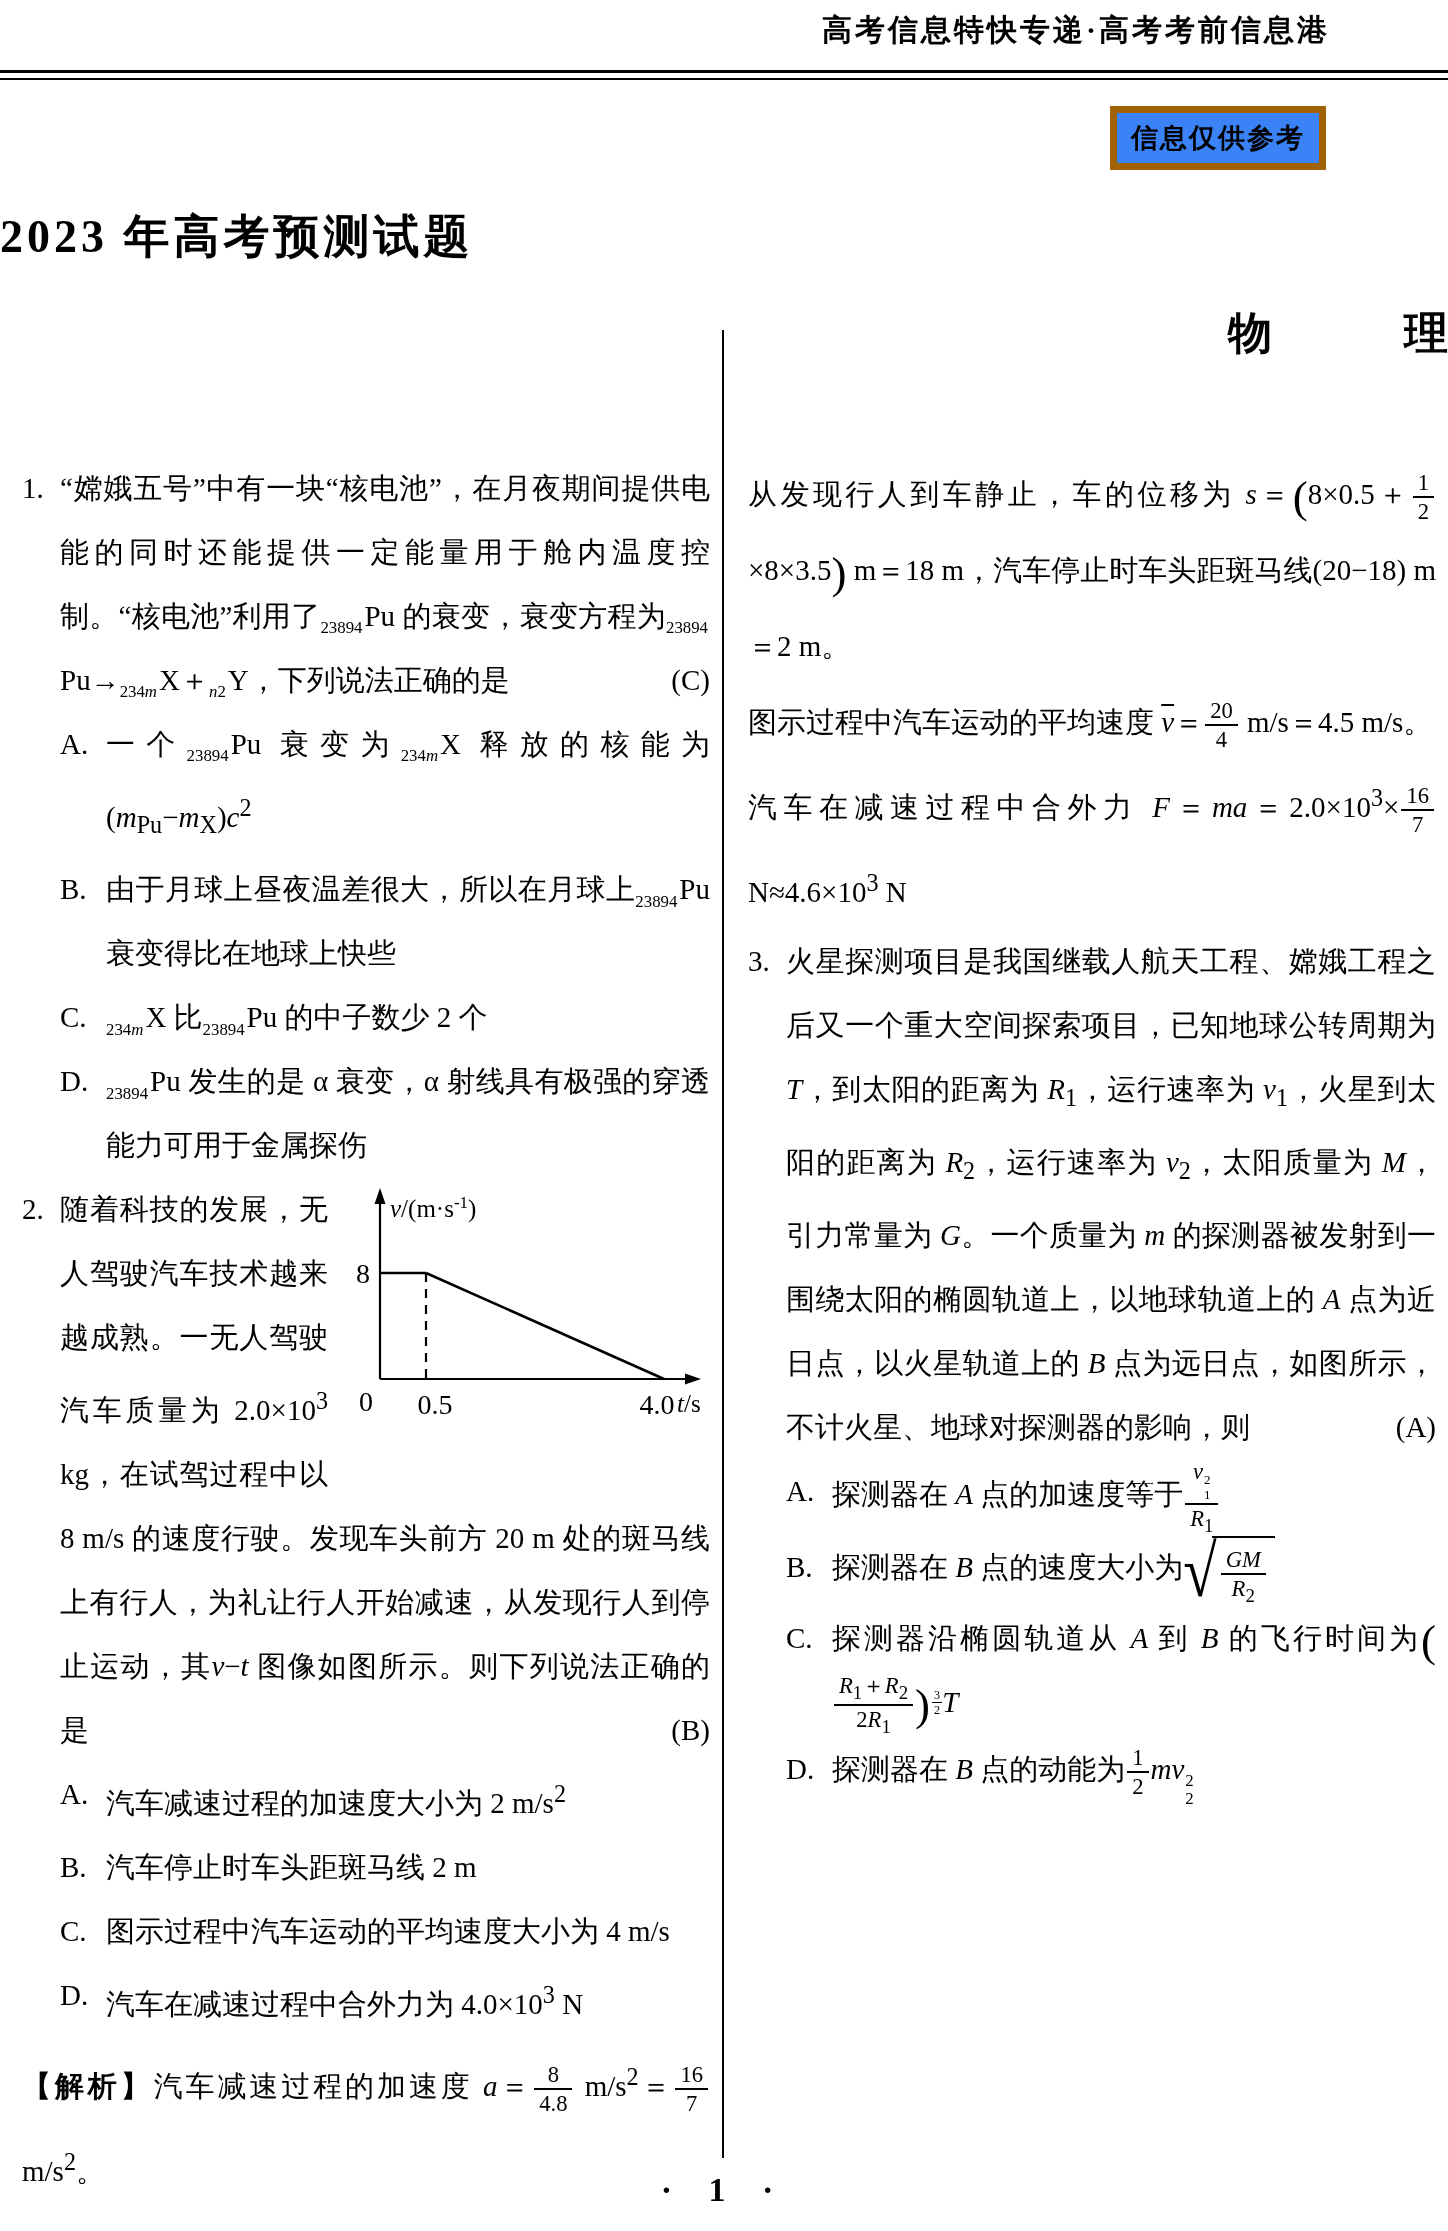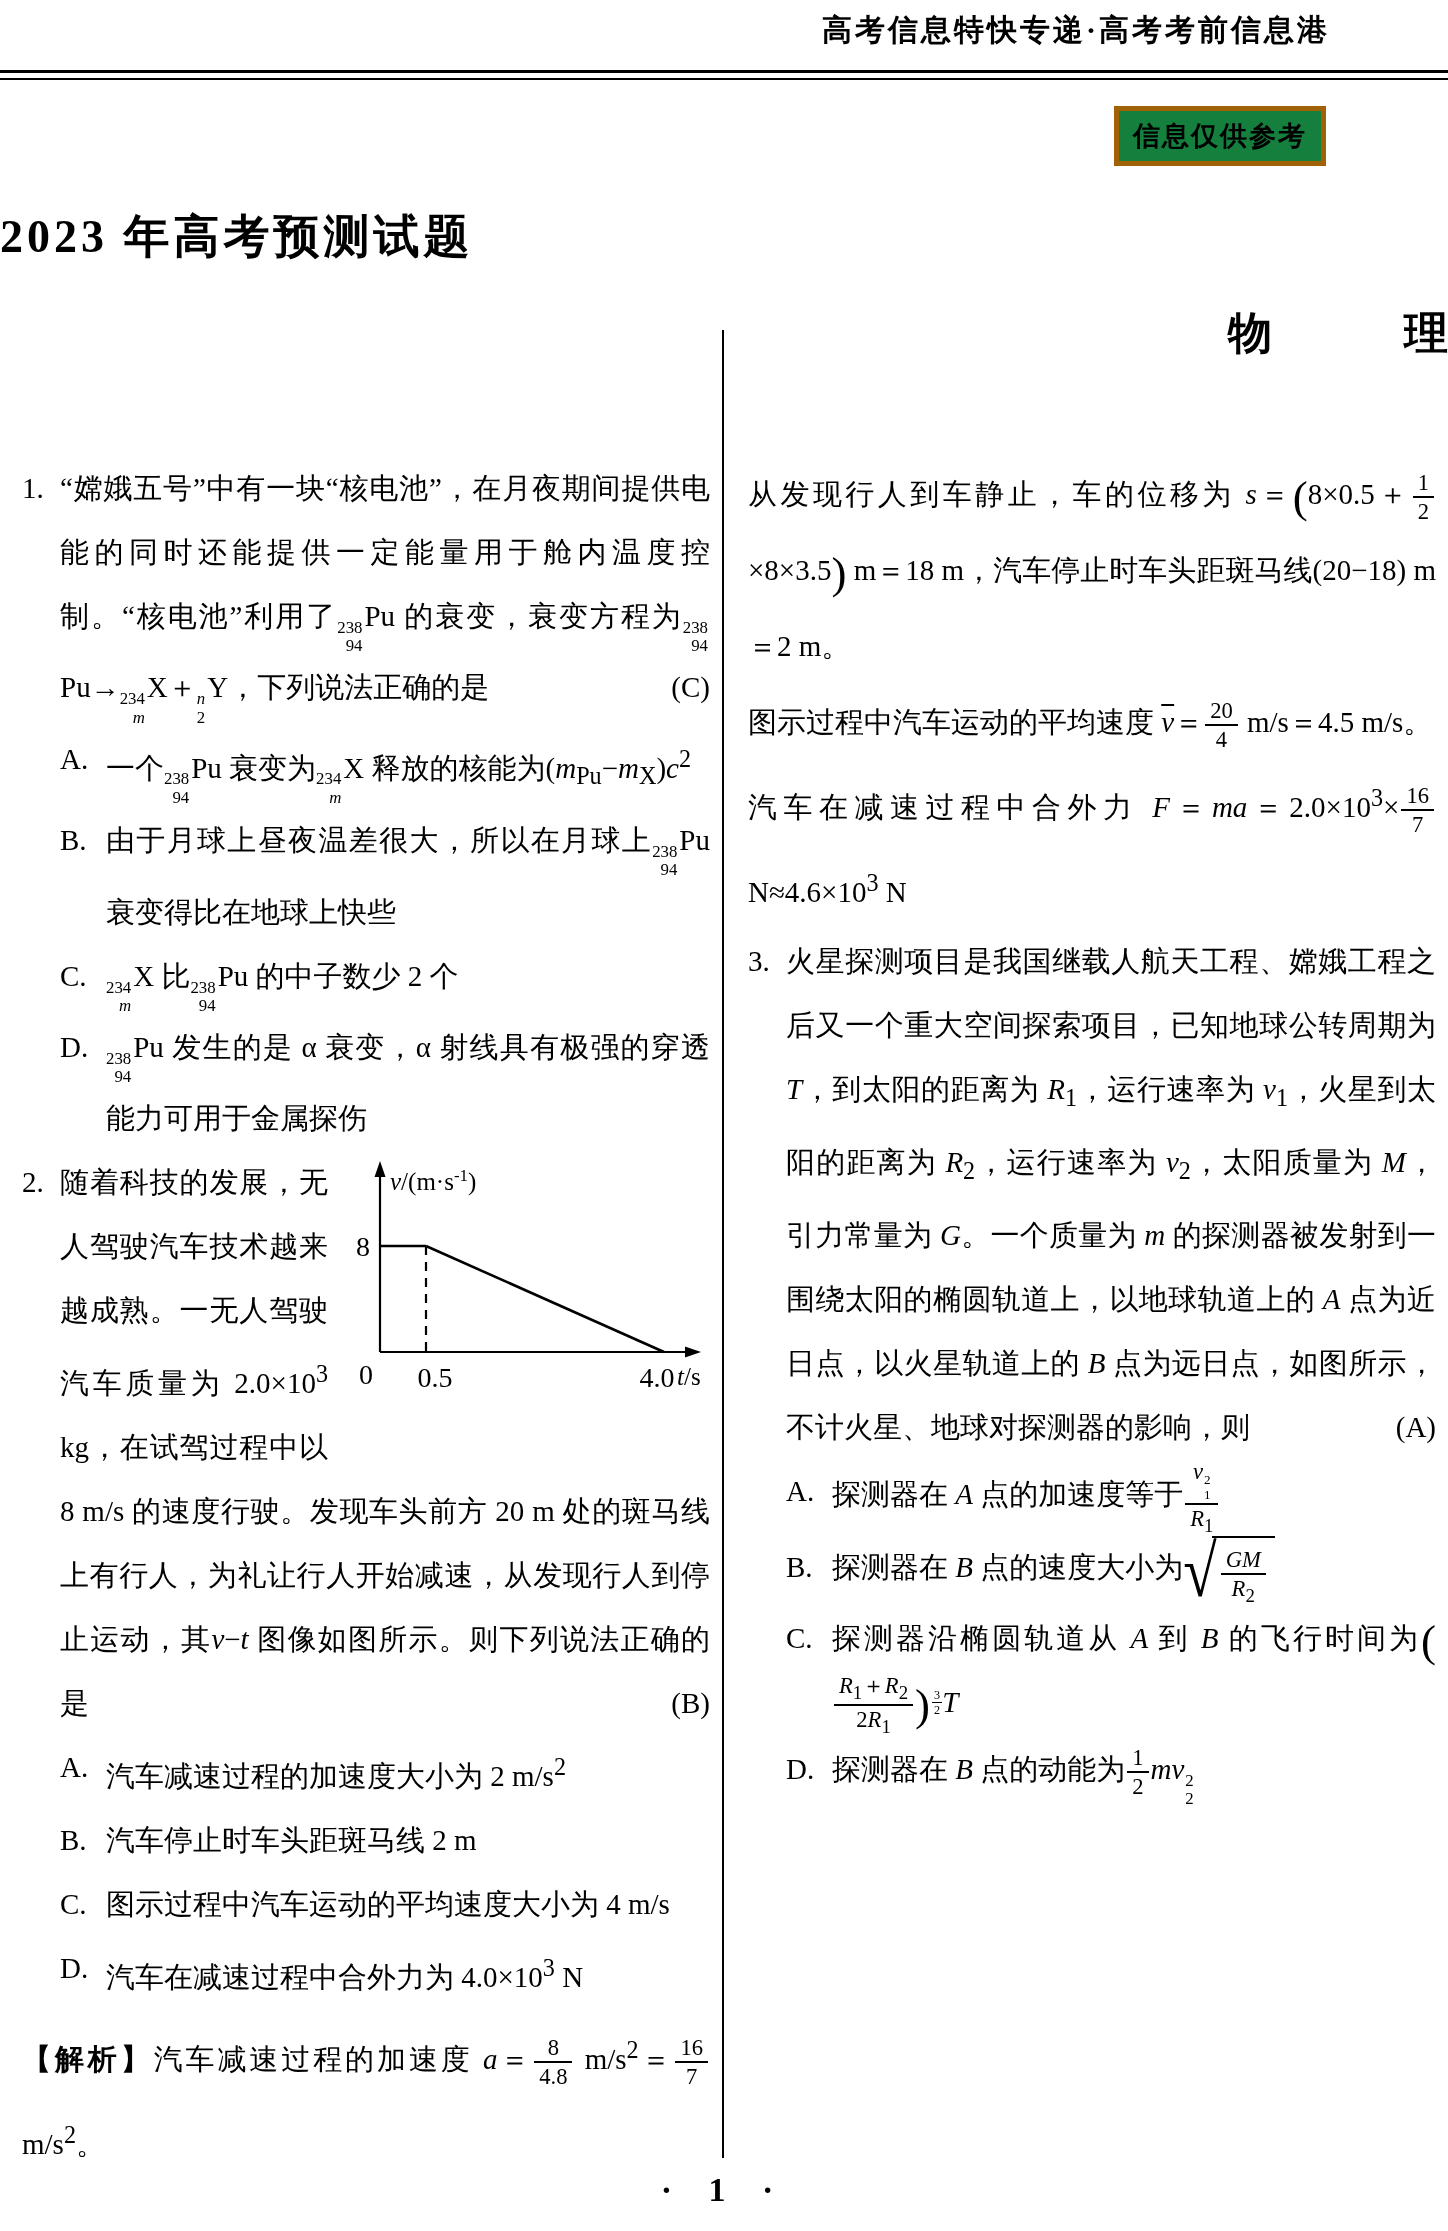--- a/index.html
+++ b/index.html
@@ -1,21 +1,21 @@
 <!DOCTYPE html>
 <html><head>
 <meta charset="utf-8">
 <style>
   html,body{margin:0;padding:0;}
   body{width:1448px;height:2231px;position:relative;background:#fff;color:#000;
        font-family:"Liberation Serif","DejaVu Serif",serif;overflow:hidden;}
   .banner{position:absolute;top:10px;right:118px;font-size:30px;letter-spacing:3px;font-weight:600;}
   .rule{position:absolute;top:70px;left:0;width:1448px;height:5px;
         border-top:3px solid #000;border-bottom:2px solid #000;}
-  .notice{position:absolute;top:106px;right:122px;background:#15803d;border:5px solid #a16207;
+  .notice{position:absolute;top:106px;right:122px;background:#3b82f6;border:7px solid #a16207;
           font-size:27px;padding:7px 14px;letter-spacing:2px;font-weight:600;}
   .title{position:absolute;top:206px;left:0;width:1448px;
          font-size:46px;font-weight:bold;letter-spacing:4px;}
   .subtitle{position:absolute;top:304px;left:0;width:1448px;text-align:right;
             font-size:44px;font-weight:bold;}
   .divider{position:absolute;left:722px;top:330px;width:2px;height:1828px;background:#000;}
   .col{position:absolute;top:456px;width:688px;font-size:29px;line-height:64px;text-align:justify;}
   .col-left{left:22px;}
   .col-right{left:748px;}
   p{margin:0;}
@@ -26,21 +26,21 @@
   .optlabel{width:46px;flex:none;}
   .opttext{flex:1;min-width:0;}
   .ans{float:right;}
   .fx{line-height:76px;}
   .jiexi{margin-top:4px;}
   .jiexi b{letter-spacing:1px;}
   .frac{display:inline-flex;flex-direction:column;vertical-align:middle;text-align:center;
         line-height:1.12;font-size:0.78em;margin:0 2px;}
   .frac .num{border-bottom:2px solid #000;padding:0 5px 1px;}
   .frac .den{padding:1px 5px 0;}
-  .nuc{display:inline-flex;flex-direction:column;align-items:flex-end;font-size:0.58em;
+  .nuc{display:inline-flex;flex-direction:row;align-items:flex-end;font-size:0.58em;
        line-height:1.08;vertical-align:-0.42em;margin-right:2px;}
   .ss{display:inline-flex;flex-direction:column;align-items:flex-start;font-size:0.58em;
       line-height:1.08;vertical-align:-0.42em;margin-left:1px;}
   .ol{text-decoration:overline;}
   .bp{font-size:1.55em;vertical-align:-0.18em;line-height:1;}
   .sqrt{display:inline-flex;align-items:center;vertical-align:middle;}
   .sqrt .rsign{font-size:2.1em;line-height:0.9;margin-right:-5px;transform:scaleY(1.2) translateY(2px);}
   .sqrt .rbody{border-top:2.5px solid #000;padding:3px 7px 0 7px;display:inline-block;}
   .pfrac{display:inline-flex;flex-direction:column;align-items:center;font-size:0.42em;
          line-height:1.15;vertical-align:1.05em;margin-left:2px;}

